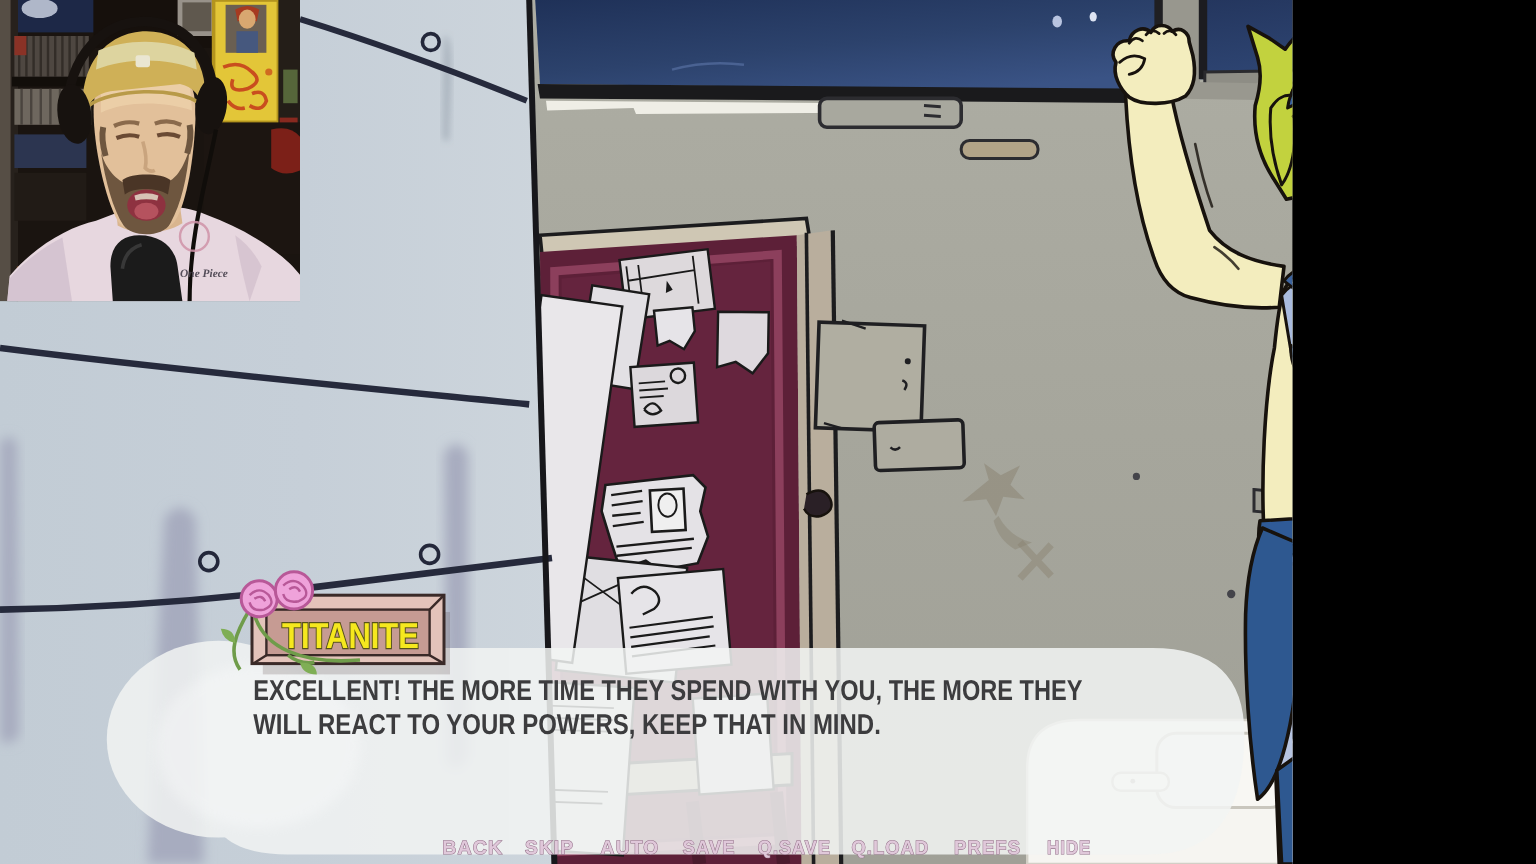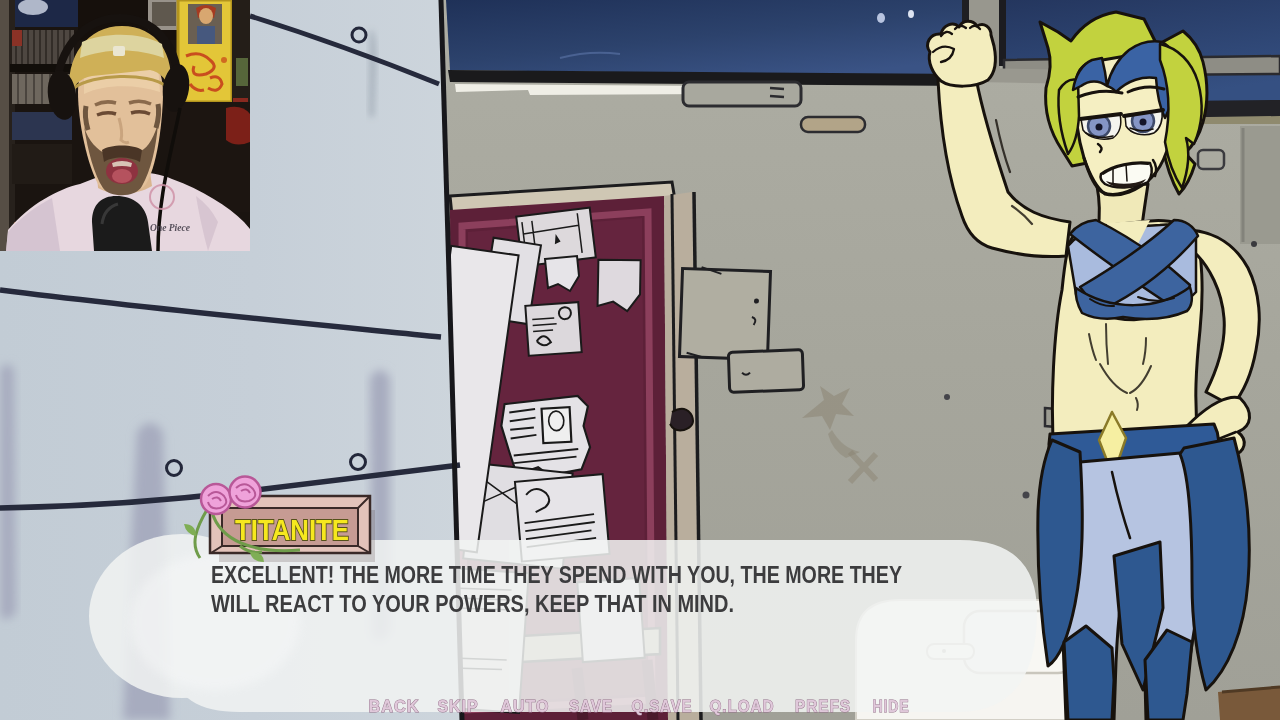--- a/index.html
+++ b/index.html
@@ -1,16 +1,16 @@
 <!DOCTYPE html>
 <html><head>
 <meta charset="utf-8">
 <style>
 html,body{margin:0;padding:0;background:#000;}
-.stage{position:relative;width:1280px;height:720px;overflow:hidden;font-family:"Liberation Sans",sans-serif;}
+.stage{position:relative;width:1077px;height:720px;overflow:hidden;font-family:"Liberation Sans",sans-serif;}
 .stage svg{position:absolute;top:0;left:0;}
 </style>
 </head>
 <body>
 <div class="stage">
 <svg width="1280" height="720" viewBox="0 0 1280 720">
 <defs>
 <linearGradient id="wg1" x1="0" y1="0" x2="0.7" y2="1">
 <stop offset="0" stop-color="#1f3158"></stop>
 <stop offset="0.55" stop-color="#2c426c"></stop>

